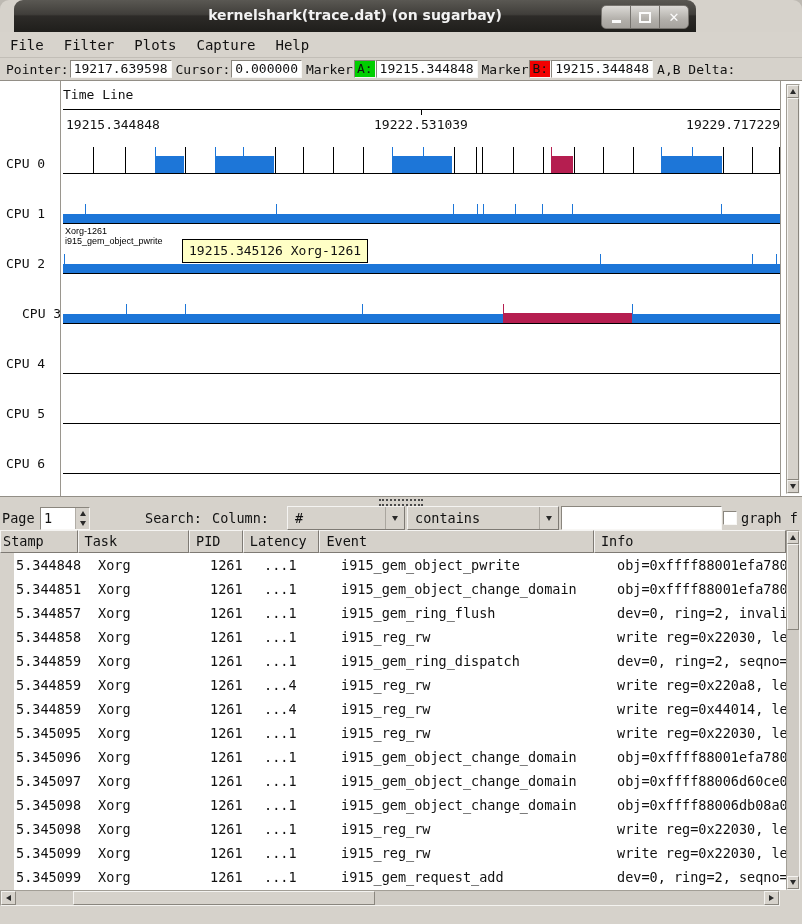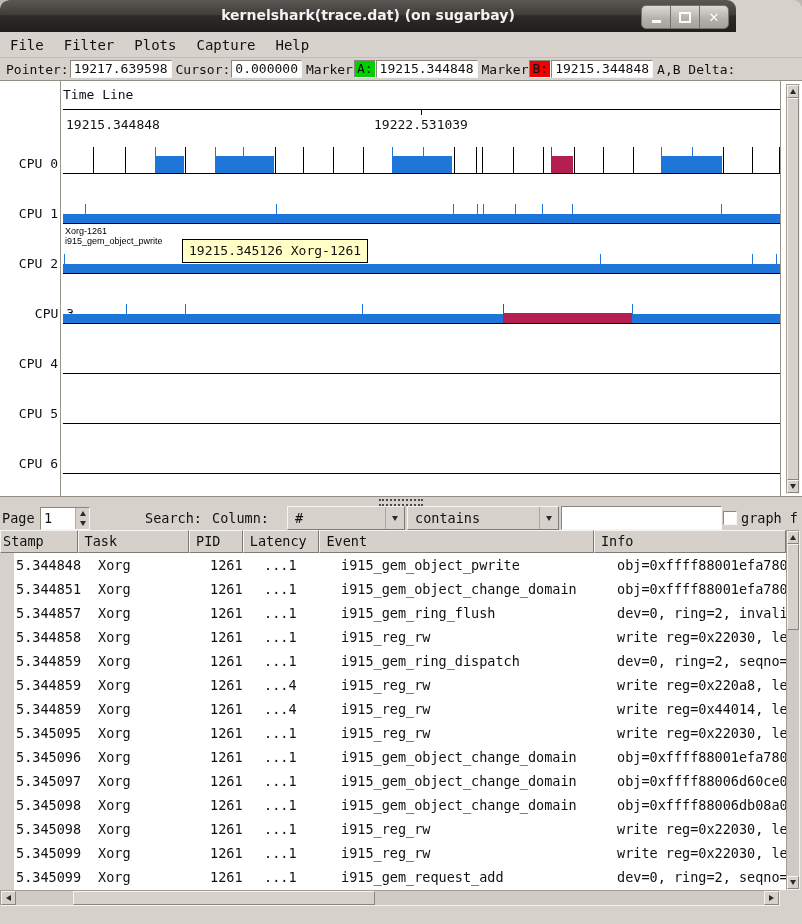--- a/index.html
+++ b/index.html
@@ -1,20 +1,20 @@
 <!DOCTYPE html>
 <html><head>
 <meta charset="utf-8">
 <style>
   html,body{margin:0;padding:0;background:#bdb9b2;}
   .win{position:relative;width:802px;height:924px;background:#d6d2cb;overflow:hidden;
        font-family:"DejaVu Sans Mono",monospace;color:#111;
        border-radius:9px 9px 0 0;}
   
-  .titlebar{position:absolute;left:0;top:0;width:736px;height:32px;
+  .titlebar{position:absolute;left:14px;top:0;width:682px;height:32px;
     background:linear-gradient(#5a5853 0%,#403e3a 45%,#2d2b28 50%,#1f1e1b 100%);
     border-radius:9px 9px 0 0;}
   .title-text{position:absolute;left:0;top:7px;width:100%;text-align:center;
     color:#f2f2f2;font:bold 14px "DejaVu Sans",sans-serif;}
   .winbtns{position:absolute;right:7px;top:5px;display:flex;}
   .wbtn{width:28px;height:22px;background:linear-gradient(#dcdad6,#b3b0ab 60%,#a5a29d);
     border:1px solid #76736e;margin-left:-1px;display:flex;align-items:center;justify-content:center;}
   .wbtn:first-child{border-radius:5px 0 0 5px;}
   .wbtn:last-child{border-radius:0 5px 5px 0;}
   .glyph-min{width:9px;height:3px;background:#fbfbfb;margin-top:8px;}
@@ -38,21 +38,21 @@
   .graph{position:absolute;left:0;top:80px;width:802px;height:417px;background:#fff;
     border-top:1px solid #928e86;border-bottom:1px solid #928e86;box-sizing:border-box;}
   .tl-title{position:absolute;left:63px;top:6px;width:717px;text-align:left;font-size:13px;}
   .tl-axis{position:absolute;left:63px;top:28px;width:717px;height:1px;background:#000;}
   .tl-center-tick{position:absolute;left:421px;top:28px;width:1px;height:6px;background:#000;}
   .tl-ts-left{position:absolute;left:66px;top:36px;font-size:13px;}
   .tl-ts-mid{position:absolute;left:280px;top:36px;width:282px;text-align:center;font-size:13px;}
   .tl-ts-right{position:absolute;left:580px;top:36px;width:200px;text-align:right;font-size:13px;}
   .v-sep{position:absolute;top:0;width:1px;height:415px;background:#9a968e;}
   .v-sep.hl{background:#fff;}
-  .cpu-label{position:absolute;width:52px;font-size:13px;text-align:right;}
+  .cpu-label{position:absolute;width:52px;font-size:13px;}
   .cpu-baseline{position:absolute;left:63px;width:717px;height:1px;background:#000;}
   .cpu-layer{position:absolute;left:63px;width:717px;height:30px;}
   .gbar{position:absolute;bottom:0;}
   .gtick{position:absolute;width:1px;bottom:0;}
   .task-label{position:absolute;font:9px "Liberation Sans",sans-serif;color:#000;}
   .tooltip{position:absolute;left:182px;top:158px;height:20px;background:#ffffc6;
     border:1px solid #000;font-size:13px;line-height:20px;padding:1px 6px;white-space:nowrap;z-index:5;}
   
   .vscroll{position:absolute;width:14px;background:#cfcbc4;border:1px solid;
     border-color:#a29e96 #f4f3f0 #f4f3f0 #a29e96;box-sizing:border-box;}
@@ -165,20 +165,21 @@
     <span class="ib-value">19215.344848</span>
     <span class="ib-label">A,B Delta:</span>
   </div>
 
   <div class="graph">
     <div class="tl-title">Time Line</div>
     <div class="tl-axis"></div>
     <div class="tl-center-tick"></div>
     <div class="tl-ts-left">19215.344848</div>
     <div class="tl-ts-mid">19222.531039</div>
+    <div class="tl-ts-right">19229.717229</div>
     <div class="v-sep" style="left:60px"></div>
     <div class="v-sep hl" style="left:61px"></div>
     <div class="v-sep" style="left:780px"></div>
     <div class="v-sep hl" style="left:781px"></div>
 
     <div id="cpu-area">
         <div class="cpu-label" style="left: 6px; top: 75px;">CPU 0</div>
         <div class="cpu-baseline" style="top: 92px;"></div>
         <div class="cpu-layer" style="top: 62px;">
           <div class="gbar" style="left: 12.8%; width: 4.1%; height: 17px; background: rgb(29, 118, 216);"></div>

